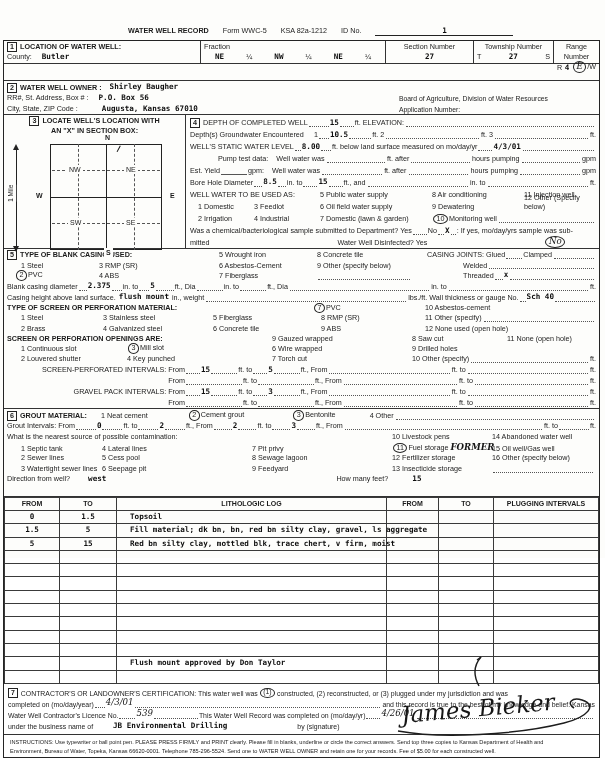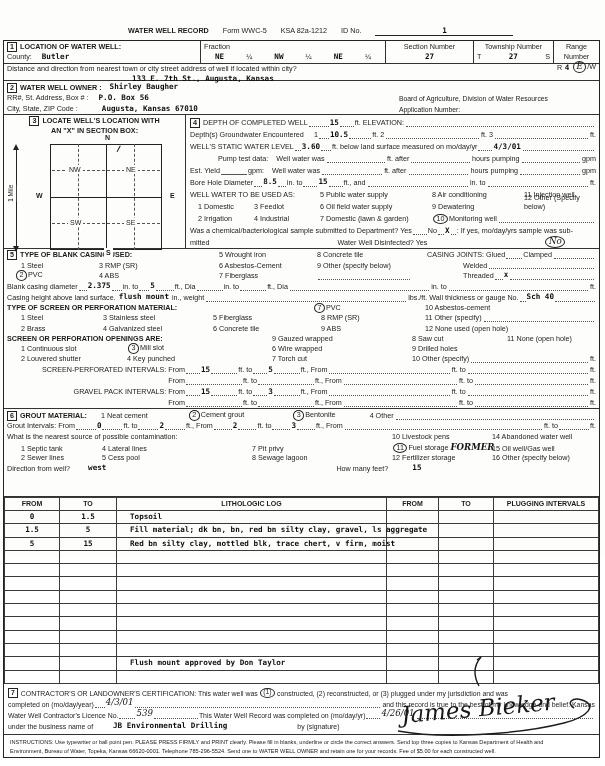--- a/index.html
+++ b/index.html
@@ -111,24 +111,20 @@
         </div>
         <div class="s1c cc" style="flex:1;border-right:none">
           <span>Range Number</span>
           <span class="r" style="justify-content:space-between">
               <span>R</span>
               <b class="tw">4</b>
               <span><span class="circ hw">E</span><span>/W</span></span>
             </span>
         </div>
       </div>
-      <div class="s1r2">
-        <div>Distance and direction from nearest town or city street address of well if located within city?</div>
-        <div class="tw" style="margin-left:125px">133 E. 7th St., Augusta, Kansas</div>
-      </div>
     </div>
 
     <div class="s2">
       <div class="row">
           <span class="r">
             <span class="secn">2</span>
             <span class="b">WATER WELL OWNER :</span>
             <b class="tw" style="margin-left:8px">Shirley Baugher</b>
           </span>
         </div>
@@ -196,21 +192,21 @@
             <i class="d" style="width:22px"></i>
             <span>ft. 2</span>
             <i class="df"></i>
             <span>ft. 3</span>
             <i class="df"></i>
             <span>ft.</span>
           </div>
         <div class="r l4">
             <span>WELL'S STATIC WATER LEVEL</span>
             <i class="d" style="width:6px"></i>
-            <b class="tw">3.60</b>
+            <b class="tw">8.00</b>
             <i class="d" style="width:10px"></i>
             <span>ft. below land surface measured on mo/day/yr</span>
             <i class="d" style="width:14px"></i>
             <b class="tw">4/3/01</b>
             <i class="df"></i>
           </div>
         <div class="r l4">
             <span style="margin-left:28px">Pump test data:</span>
             <span style="margin-left:8px">Well water was</span>
             <i class="df"></i>
@@ -494,20 +490,29 @@
           <span><span class="circ">11</span><span>Fuel storage</span> <span class="hw b">FORMER</span></span>
           <span>15 Oil well/Gas well</span>
         </div>
       <div class="gC l6">
           <span class="pl14">2 Sewer lines</span>
           <span>5 Cess pool</span>
           <span>8 Sewage lagoon</span>
           <span>12 Fertilizer storage</span>
           <span>16 Other (specify below)</span>
         </div>
+      <div class="gC l6">
+          <span class="pl14">3 Watertight sewer lines</span>
+          <span>6 Seepage pit</span>
+          <span>9 Feedyard</span>
+          <span>13 Insecticide storage</span>
+          <span class="r">
+            <i class="d" style="width:100px"></i>
+          </span>
+        </div>
       <div class="r l6">
           <span>Direction from well?</span>
           <b class="tw" style="margin-left:18px">west</b>
           <span style="margin-left:230px">How many feet?</span>
           <b class="tw" style="margin-left:24px">15</b>
         </div>
     </div>
 
     <div class="tblw">
       <table>

